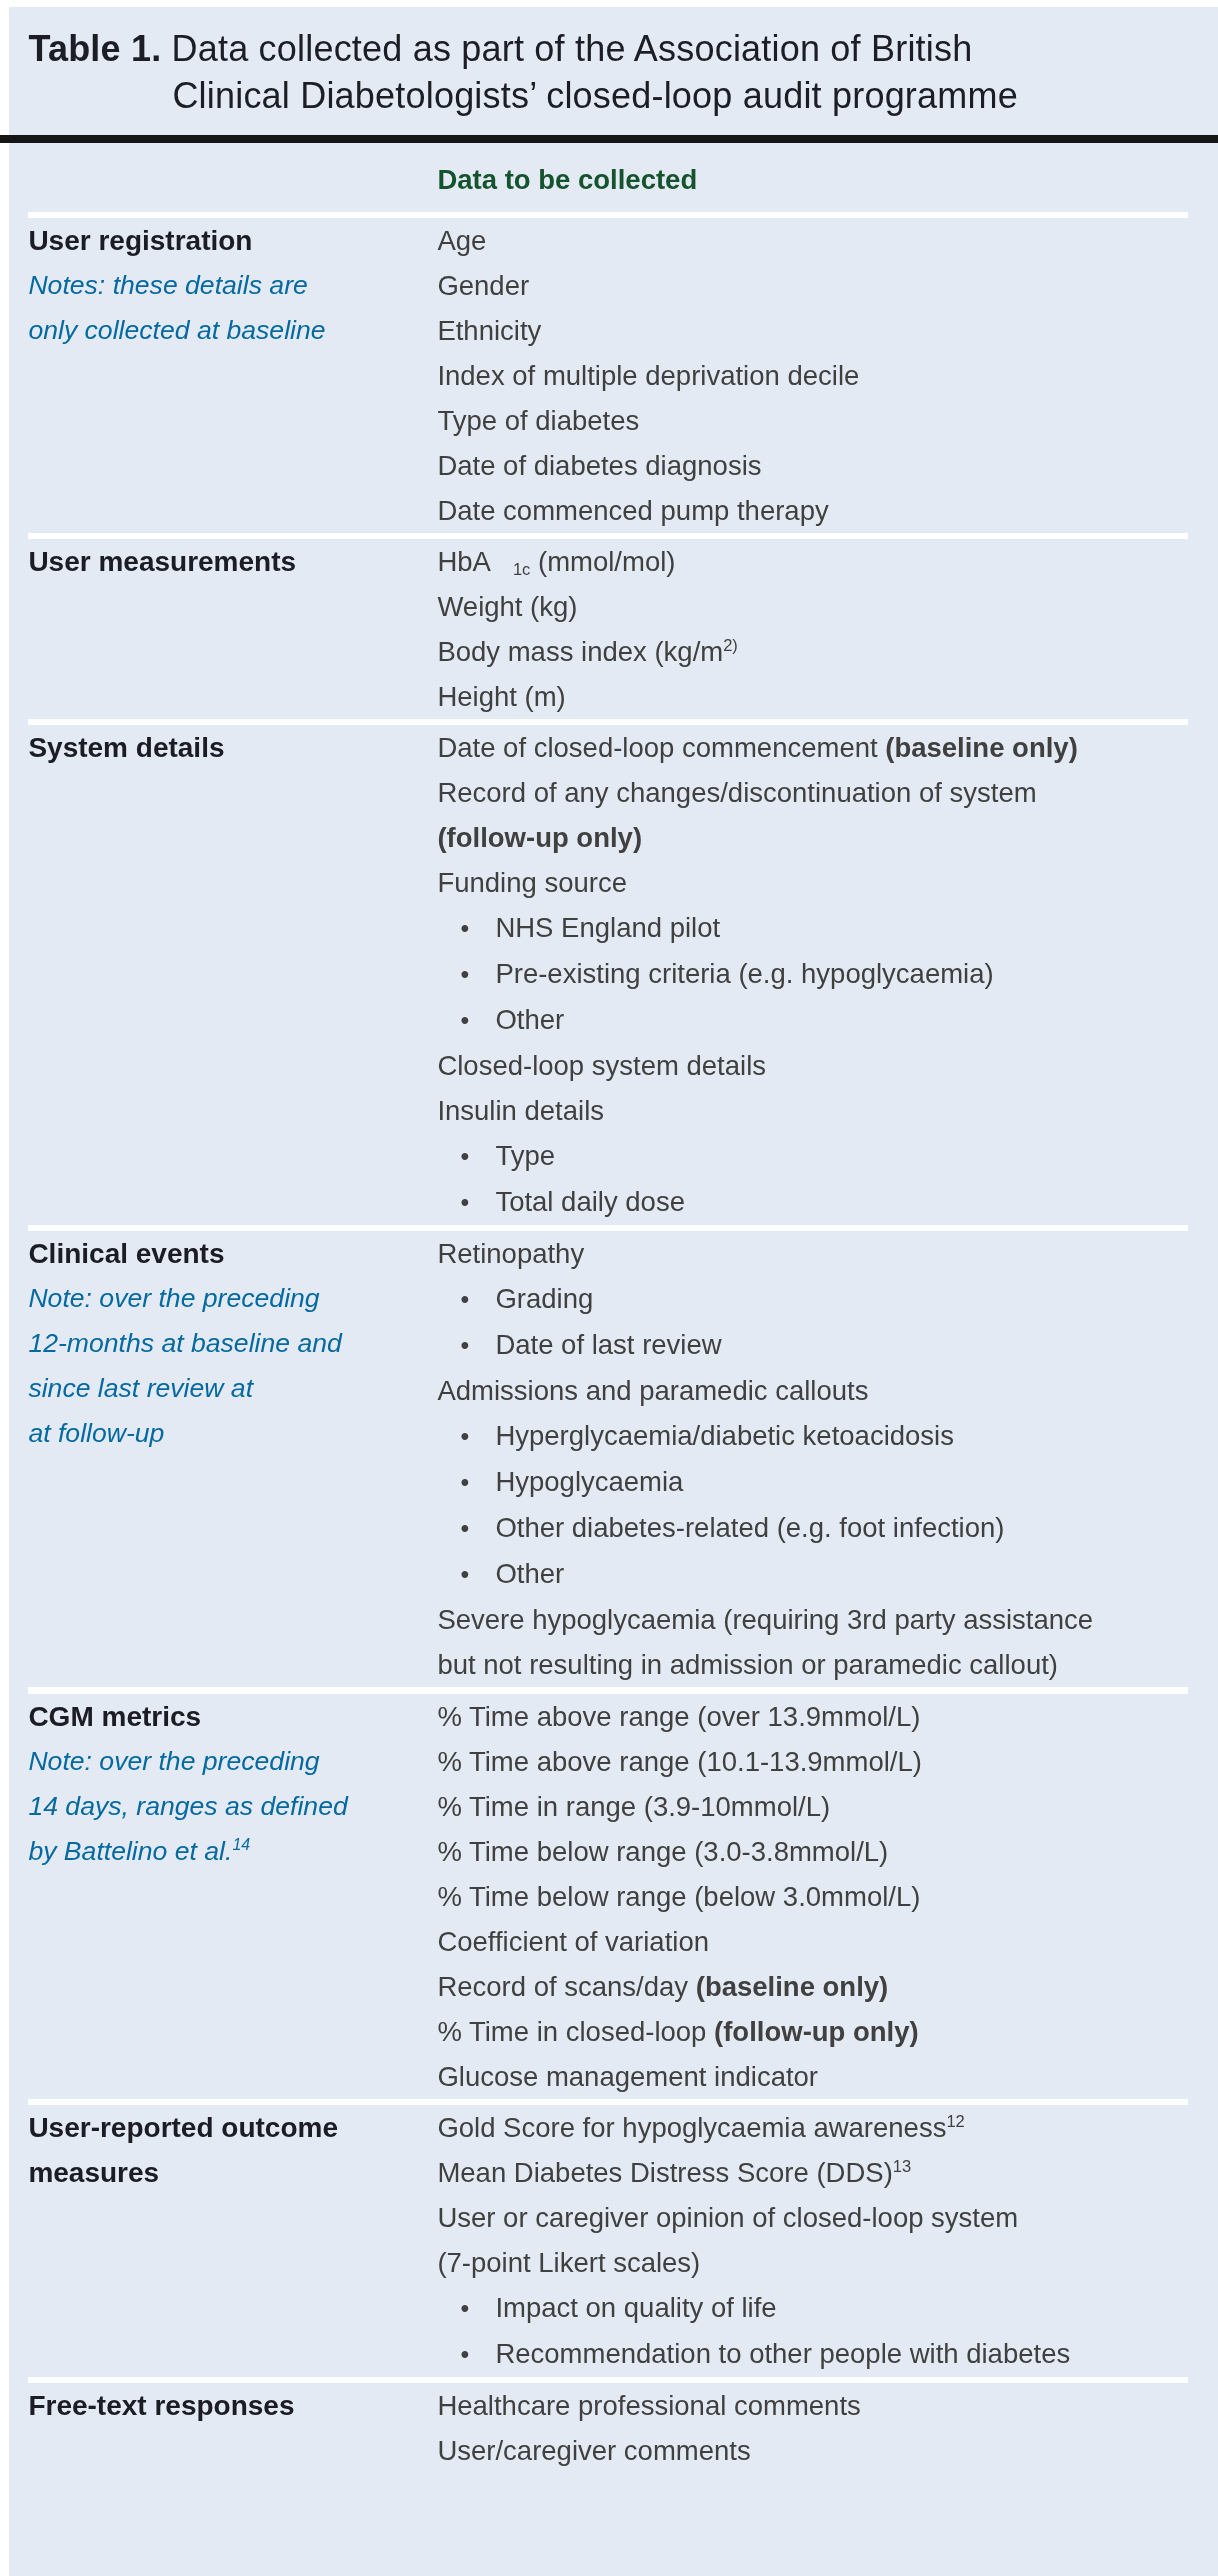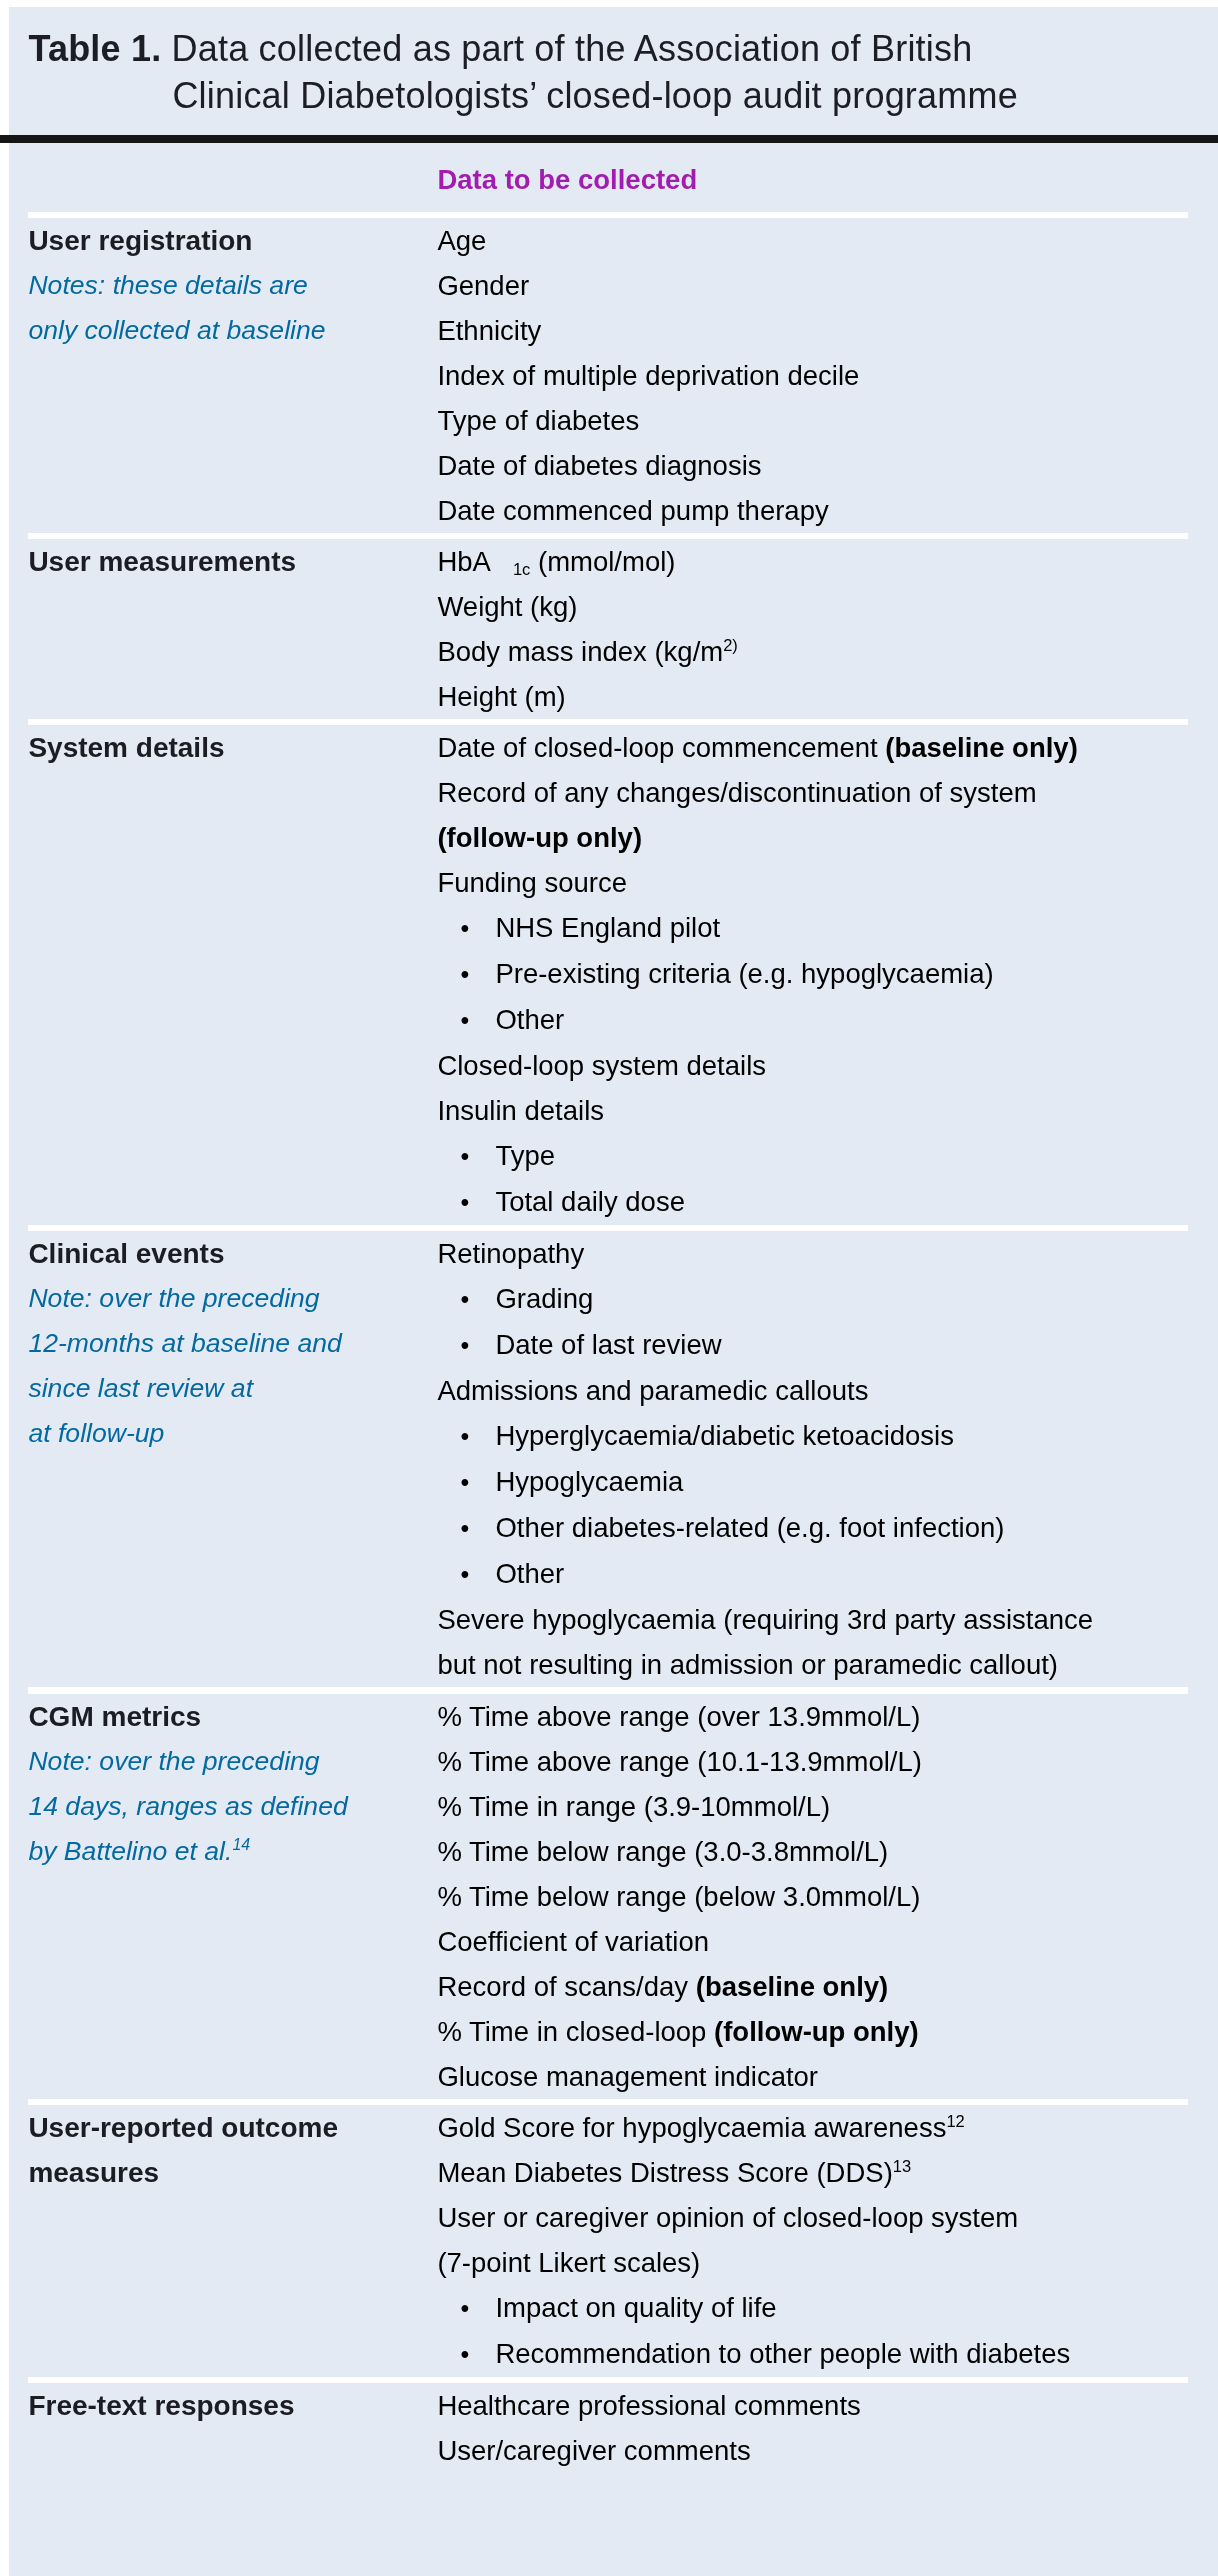--- a/index.html
+++ b/index.html
@@ -23,37 +23,37 @@
   .table-title{
     margin-top:17.7px;
     font-size:36px;line-height:47px;color:#1d1d25;
     letter-spacing:0.2px;
   }
   .table-title .title-label{font-weight:bold;}
   .title-line2{padding-left:144px;}
   .col-header{
     margin-top:43px;
     margin-left:409px;
-    font-size:27.5px;line-height:35px;font-weight:bold;color:#a21caf;
+    font-size:27.5px;line-height:35px;font-weight:bold;color:#14532d;
   }
   .sep{
     height:6.2px;background:#ffffff;border:none;margin:0;
   }
   .sep-first{margin-top:15px;}
   .section-row{display:flex;padding:0 0;}
   .left-cell{flex:0 0 409px;width:409px;box-sizing:border-box;padding-right:8.9px;}
   .right-cell{flex:1;min-width:0;}
   .section-label{
     font-weight:bold;font-size:28px;line-height:45px;color:#1c1c24;
   }
   .section-note{
     font-style:italic;font-size:26.6px;line-height:45px;color:#0369a1;
   }
   .data-item{
-    font-size:27.5px;line-height:45px;color:#000000;
+    font-size:27.5px;line-height:45px;color:#404040;
     white-space:nowrap;
   }
   .data-item .dot{
     display:inline-block;width:58px;padding-left:23px;box-sizing:border-box;
     font-size:25px;
   }
   .bold{font-weight:bold;}
   sup{font-size:60%;line-height:0;vertical-align:super;}
   sub{font-size:60%;line-height:0;vertical-align:baseline;position:relative;top:0.25em;margin-left:22px;}
 </style>

